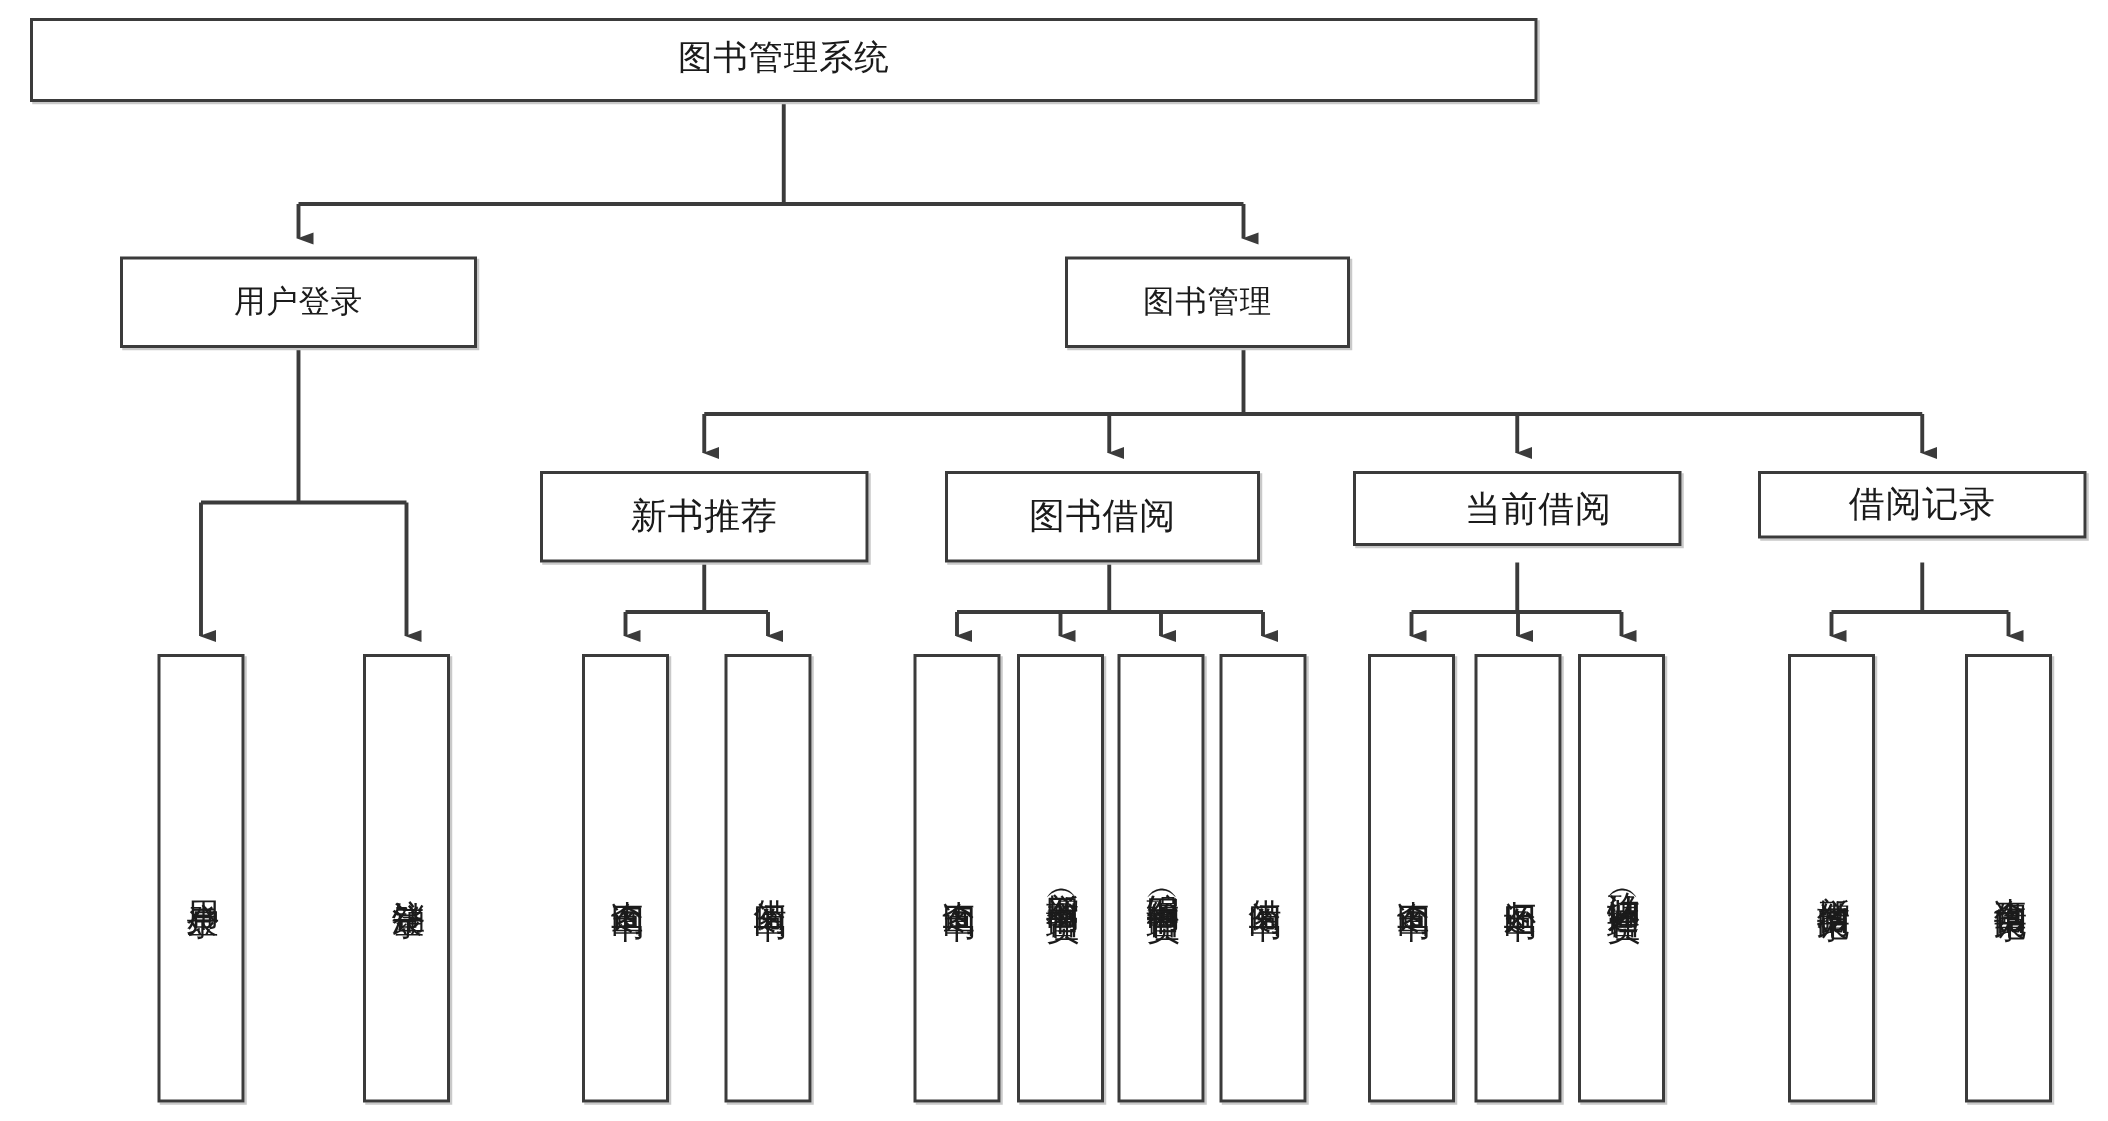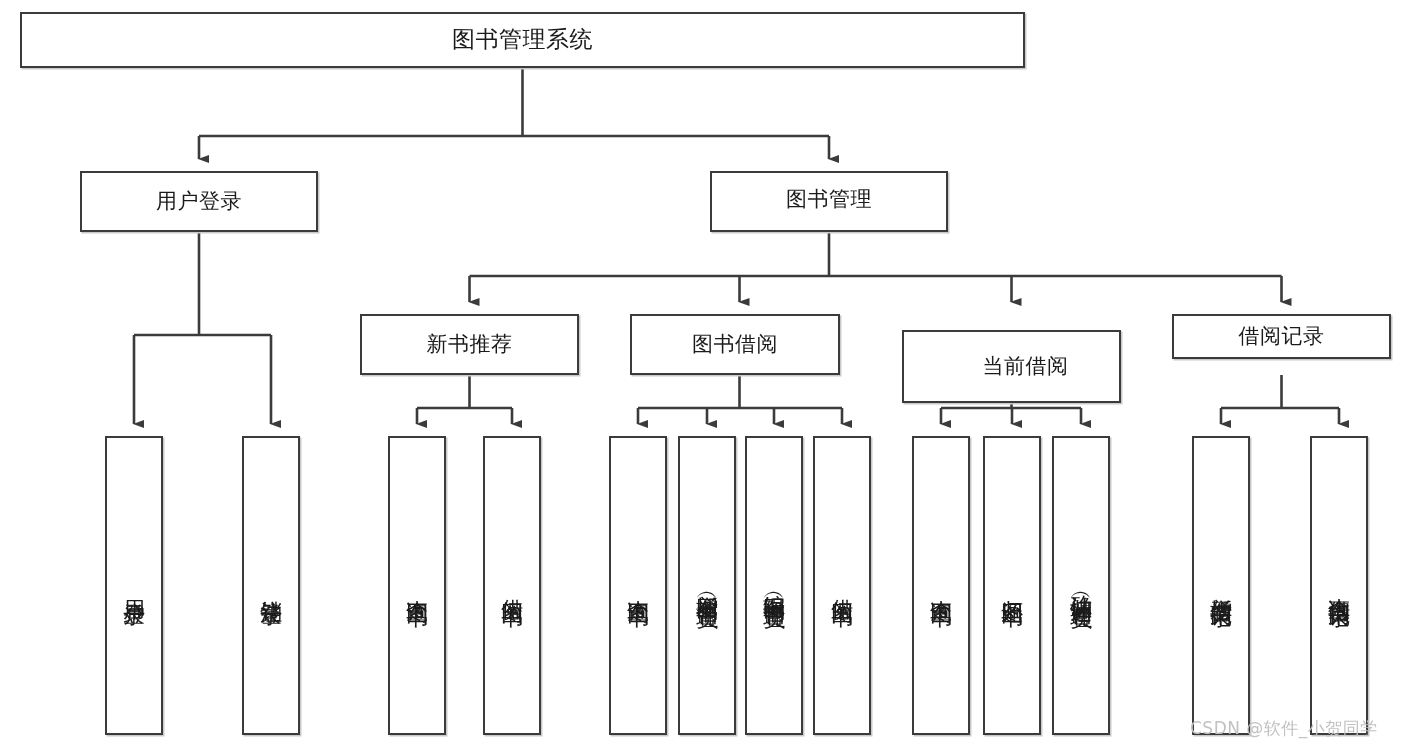--- a/index.html
+++ b/index.html
@@ -36,21 +36,21 @@
     justify-content: center;
     color: #1b1b1b;
   }
   .node .label {
     text-align: right;
     line-height: 1.18;
     letter-spacing: 0.5px;
   }
   .node.root .label { font-size: 23px; }
   .node.level2 .label { font-size: 21px; }
-  .node.level3 .label { font-size: 21px; }
+  .node.level3 .label { font-size: 24px; }
   .node.leaf {
     align-items: center;
     justify-content: center;
   }
   .node.leaf .label {
     writing-mode: vertical-rl;
     text-orientation: upright;
     font-size: 22px;
     line-height: 1.12;
     letter-spacing: 2px;
@@ -112,30 +112,30 @@
         <path d="M1339,408 L1339,424" marker-end="url(#arrowhead)"></path>
       </g>
   </svg>
   <div id="node-layer">
       <div class="node root" style="left: 20px; top: 12px; width: 1005px; height: 56px;">
         <div class="label">图书管理系统</div>
       </div>
       <div class="node level2" style="left: 80px; top: 171px; width: 238px; height: 61px;">
         <div class="label">用户登录</div>
       </div>
-      <div class="node level2" style="left: 710px; top: 171px; width: 238px; height: 61px; font-family: Liberation Mono, monospace;">
+      <div class="node level2" style="left: 710px; top: 171px; width: 190px; height: 61px;">
         <div class="label">图书管理</div>
       </div>
       <div class="node level3" style="left: 360px; top: 314px; width: 219px; height: 61px;">
         <div class="label">新书推荐</div>
       </div>
       <div class="node level3" style="left: 630px; top: 314px; width: 210px; height: 61px;">
         <div class="label">图书借阅</div>
       </div>
-      <div class="node level3" style="left: 902px; top: 330px; width: 219px; height: 73px; padding-left: 28px;">
+      <div class="node level3" style="left: 902px; top: 314px; width: 219px; height: 50px; padding-left: 28px;">
         <div class="label">当前借阅</div>
       </div>
       <div class="node level3" style="left: 1172px; top: 314px; width: 219px; height: 45px;">
         <div class="label">借阅记录</div>
       </div>
       <div class="node leaf" style="left: 105px; top: 436px; width: 58px; height: 299px;">
         <div class="label">用户登录</div>
       </div>
       <div class="node leaf" style="left: 242px; top: 436px; width: 58px; height: 299px;">
         <div class="label">注销登录</div>
@@ -167,14 +167,13 @@
       <div class="node leaf" style="left: 1052px; top: 436px; width: 58px; height: 299px;">
         <div class="label">确认归还（管理员）</div>
       </div>
       <div class="node leaf" style="left: 1192px; top: 436px; width: 58px; height: 299px;">
         <div class="label">新增借阅记录</div>
       </div>
       <div class="node leaf" style="left: 1310px; top: 436px; width: 58px; height: 299px;">
         <div class="label">查询借阅记录</div>
       </div>
     </div>
-  <div class="watermark" style="left: 1190px; top: 717px;">CSDN @软件_小贺同学</div>
 </div>
 
 </body></html>

